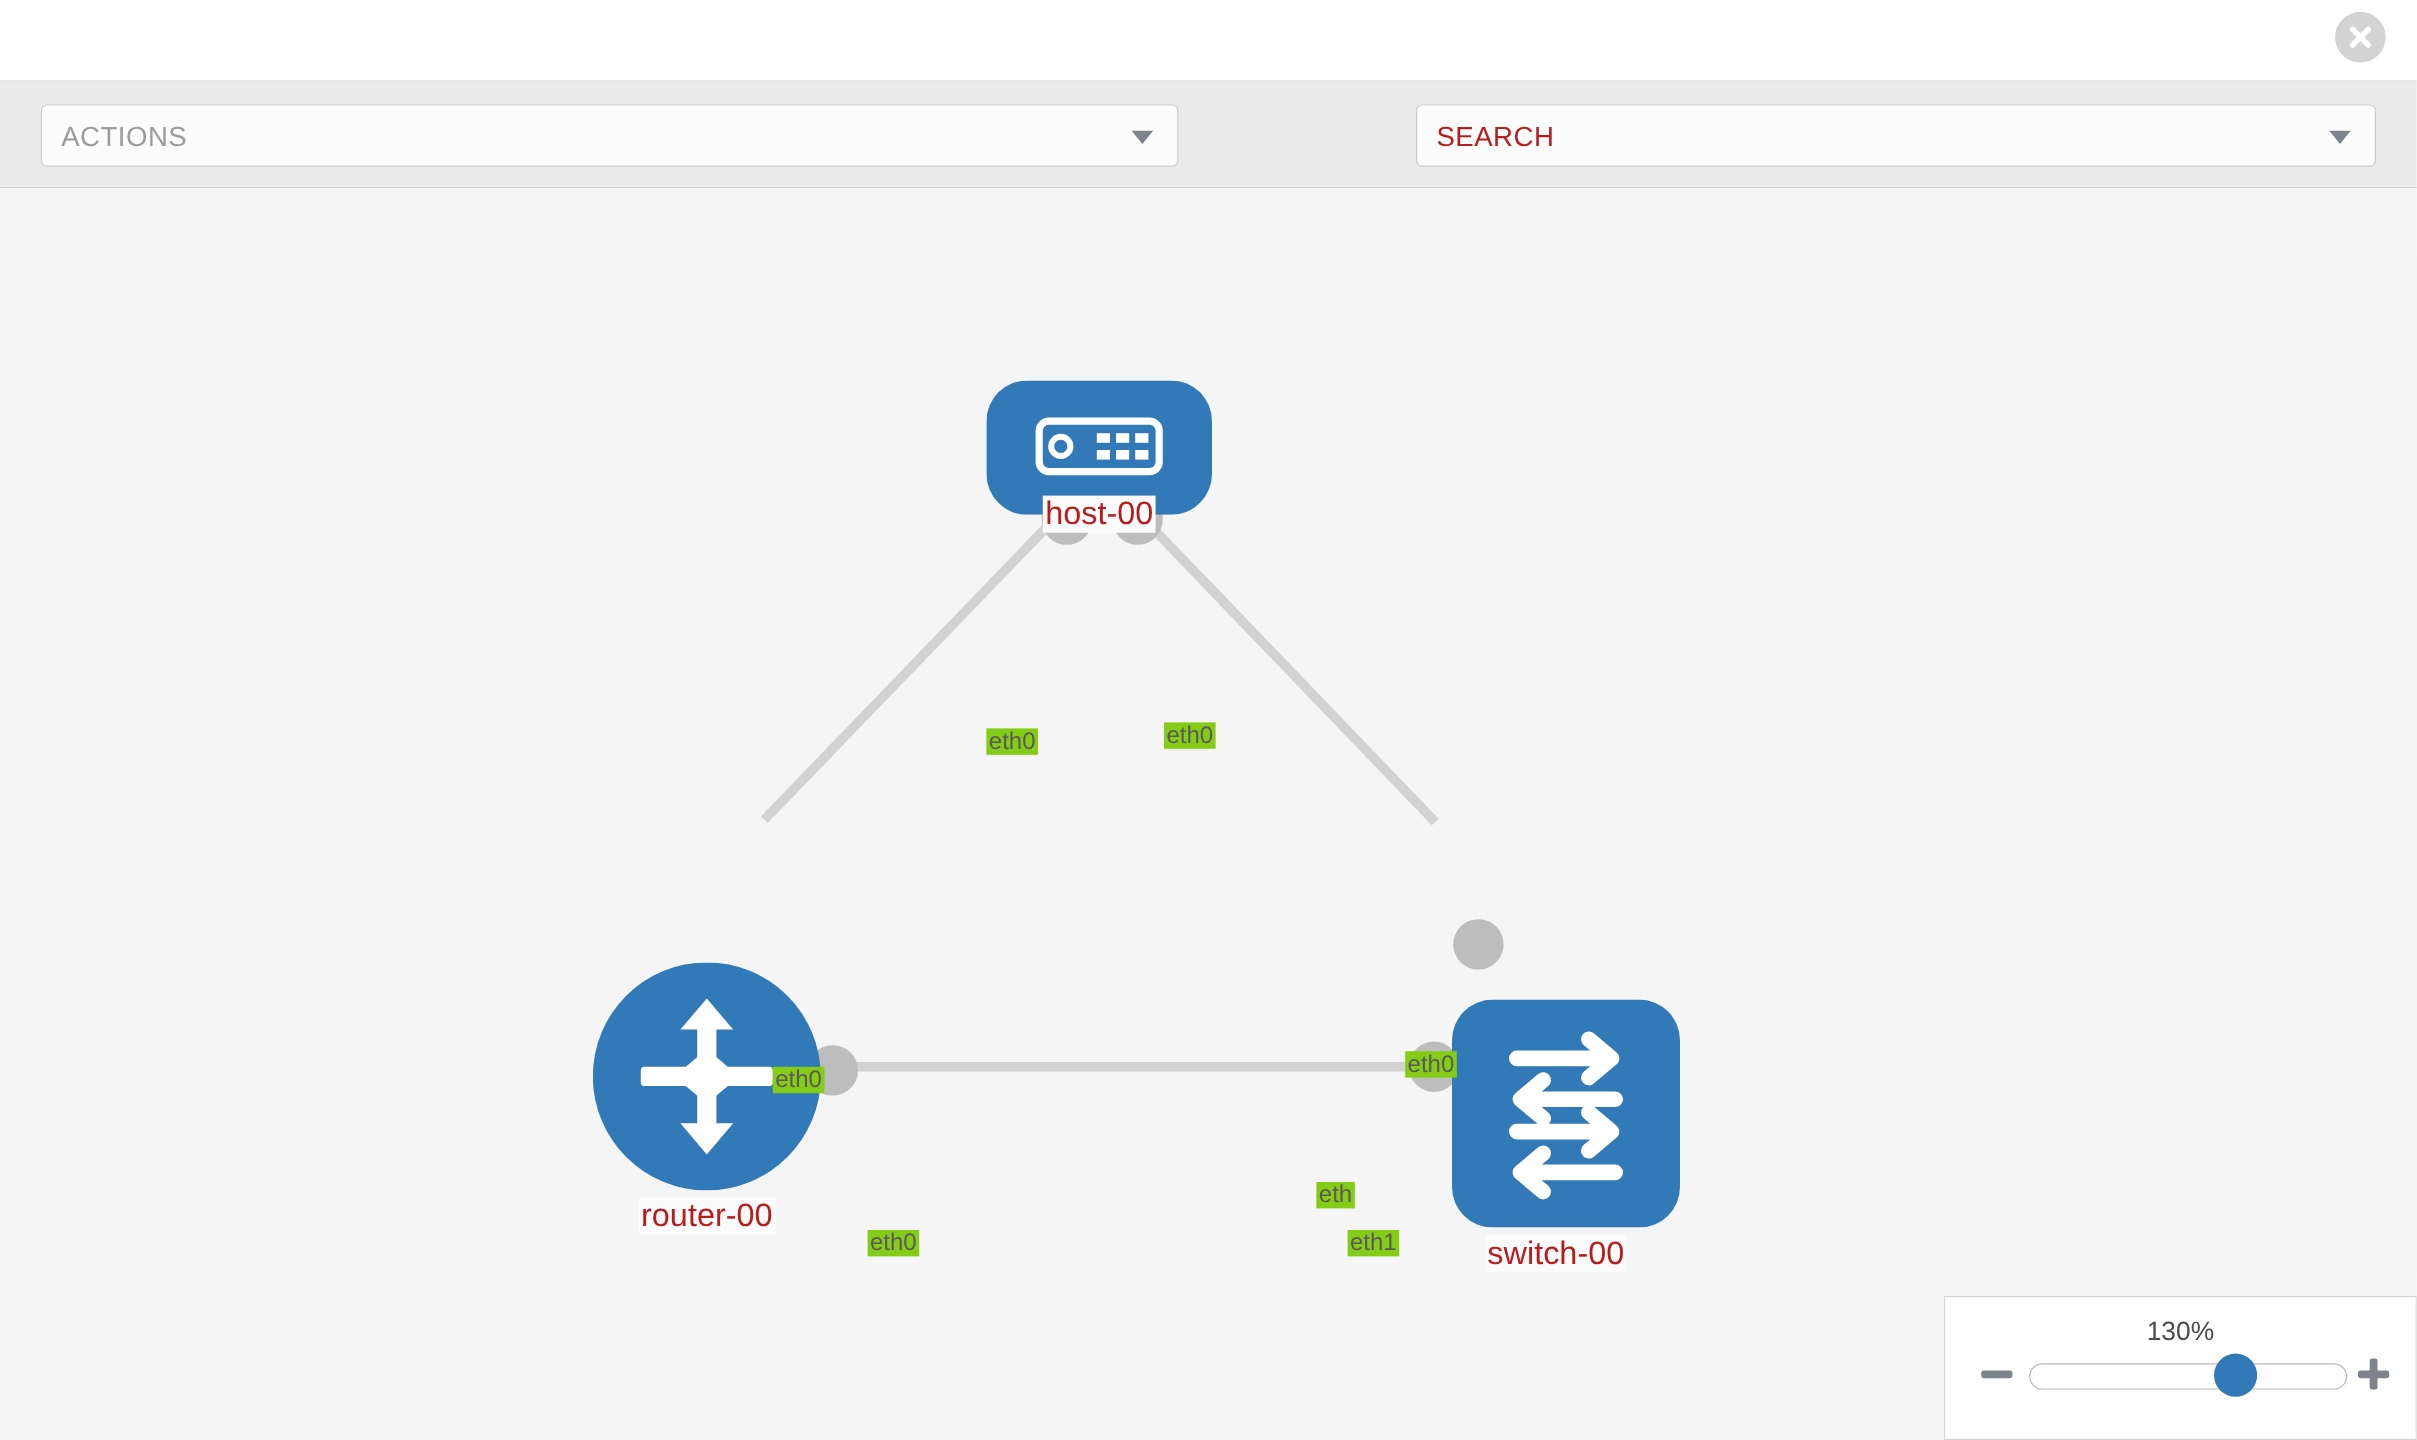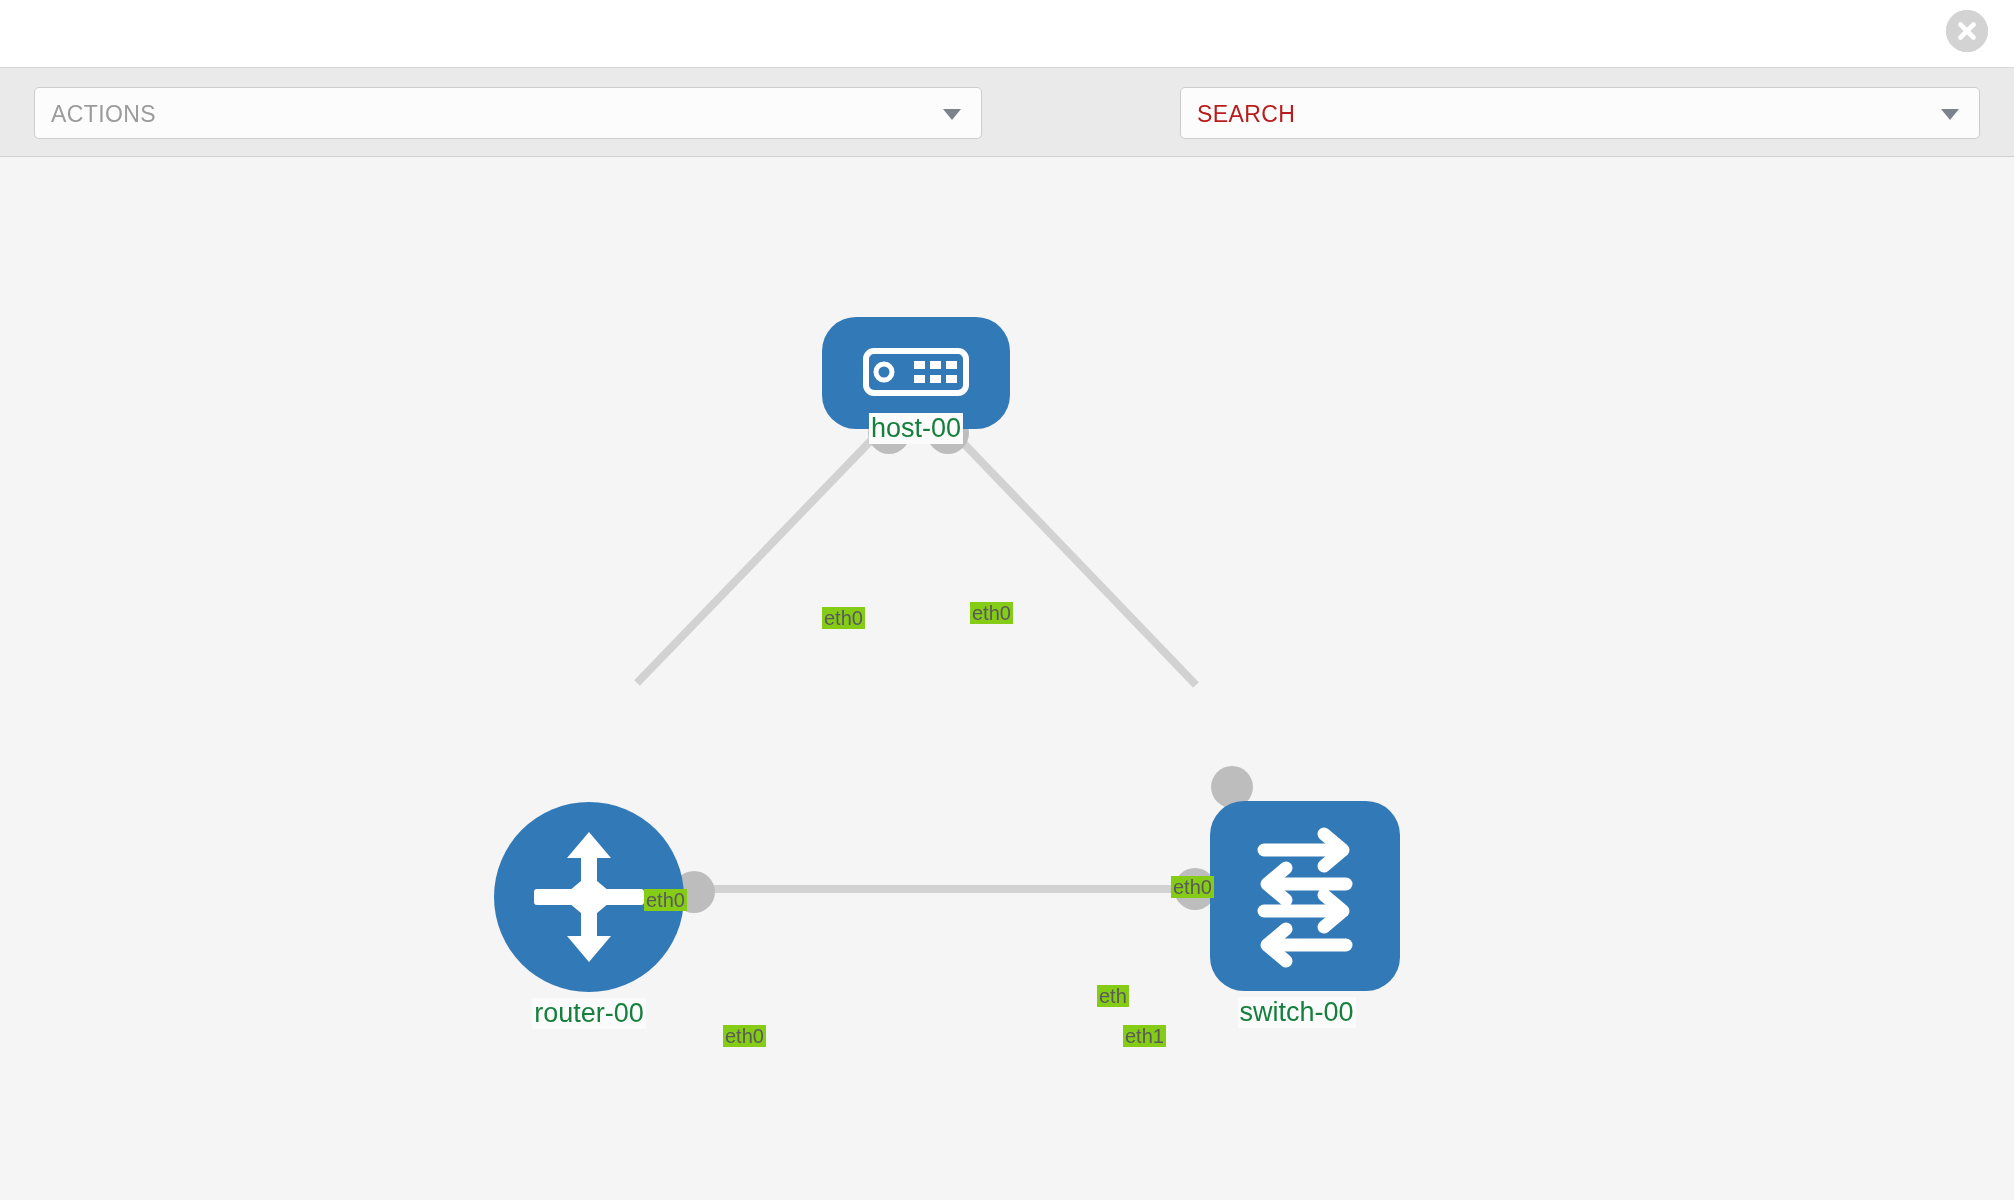--- a/index.html
+++ b/index.html
@@ -146,21 +146,21 @@
   .node {
     position: absolute;
     cursor: pointer;
   }
   .node .glyph { display: block; }
   .node-label {
     position: absolute;
     left: 50%;
     transform: translateX(-50%);
     font-size: 27px;
-    color: #15803d;
+    color: #b91c1c;
     white-space: nowrap;
     background: #fbfbfb;
     padding: 0 2px;
   }
 
   
   .port-label {
     position: absolute;
     font-size: 20px;
     color: #5a5a5a;
@@ -305,21 +305,21 @@
           <rect x="40" y="87" width="110" height="16" rx="3"></rect>
           <path d="M95 30 L117 56 L73 56 Z"></path>
           <path d="M95 160 L117 134 L73 134 Z"></path>
           <path d="M68 95 L94 73 L94 117 Z"></path>
           <path d="M122 95 L96 73 L96 117 Z"></path>
         </g>
       </svg>
       <div class="node-label" style="top:196px;">router-00</div>
     </div>
 
-    <div class="node" style="left:1210px; top:644px; width:173px; height:190px;">
+    <div class="node" style="left:1210px; top:676px; width:173px; height:190px;">
       <svg class="glyph" width="190" height="190" viewBox="0 0 190 190">
         <rect x="0" y="0" width="190" height="190" rx="34" ry="34" fill="#3279b7"></rect>
         <g stroke="#ffffff" stroke-width="13" stroke-linecap="round" stroke-linejoin="round" fill="none">
           <path d="M54 49 L130 49"></path>
             <path d="M114 33 L133 49 L114 65"></path>
           <path d="M136 83 L60 83"></path>
             <path d="M76 67 L57 83 L76 99"></path>
           <path d="M54 110 L130 110"></path>
             <path d="M114 94 L133 110 L114 126"></path>
           <path d="M136 144 L60 144"></path>
@@ -332,14 +332,33 @@
     <div class="port-label" style="left:822px; top:450px;">eth0</div>
     <div class="port-label" style="left:970px; top:445px;">eth0</div>
     <div class="port-label" style="left:644px; top:732px;">eth0</div>
     <div class="port-label" style="left:1171px; top:719px;">eth0</div>
     <div class="port-label" style="left:723px; top:868px;">eth0</div>
     <div class="port-label" style="left:1097px; top:828px;">eth</div>
     <div class="port-label" style="left:1123px; top:868px;">eth1</div>
 
   </div>
 
+  <div class="zoom-panel">
+    <div class="zoom-value">130%</div>
+
+    <div class="zoom-minus">
+      <svg width="30" height="30" viewBox="0 0 30 30">
+        <rect x="2" y="12" width="26" height="6.5" rx="2" fill="#7d838c"></rect>
+      </svg>
+    </div>
+
+    <div class="zoom-track"></div>
+    <div class="zoom-thumb"></div>
+
+    <div class="zoom-plus">
+      <svg width="30" height="30" viewBox="0 0 30 30">
+        <rect x="2" y="12" width="26" height="6.5" rx="2" fill="#7d838c"></rect>
+        <rect x="11.75" y="2" width="6.5" height="26" rx="2" fill="#7d838c"></rect>
+      </svg>
+    </div>
+  </div>
 
 </div>
 
 </body></html>

